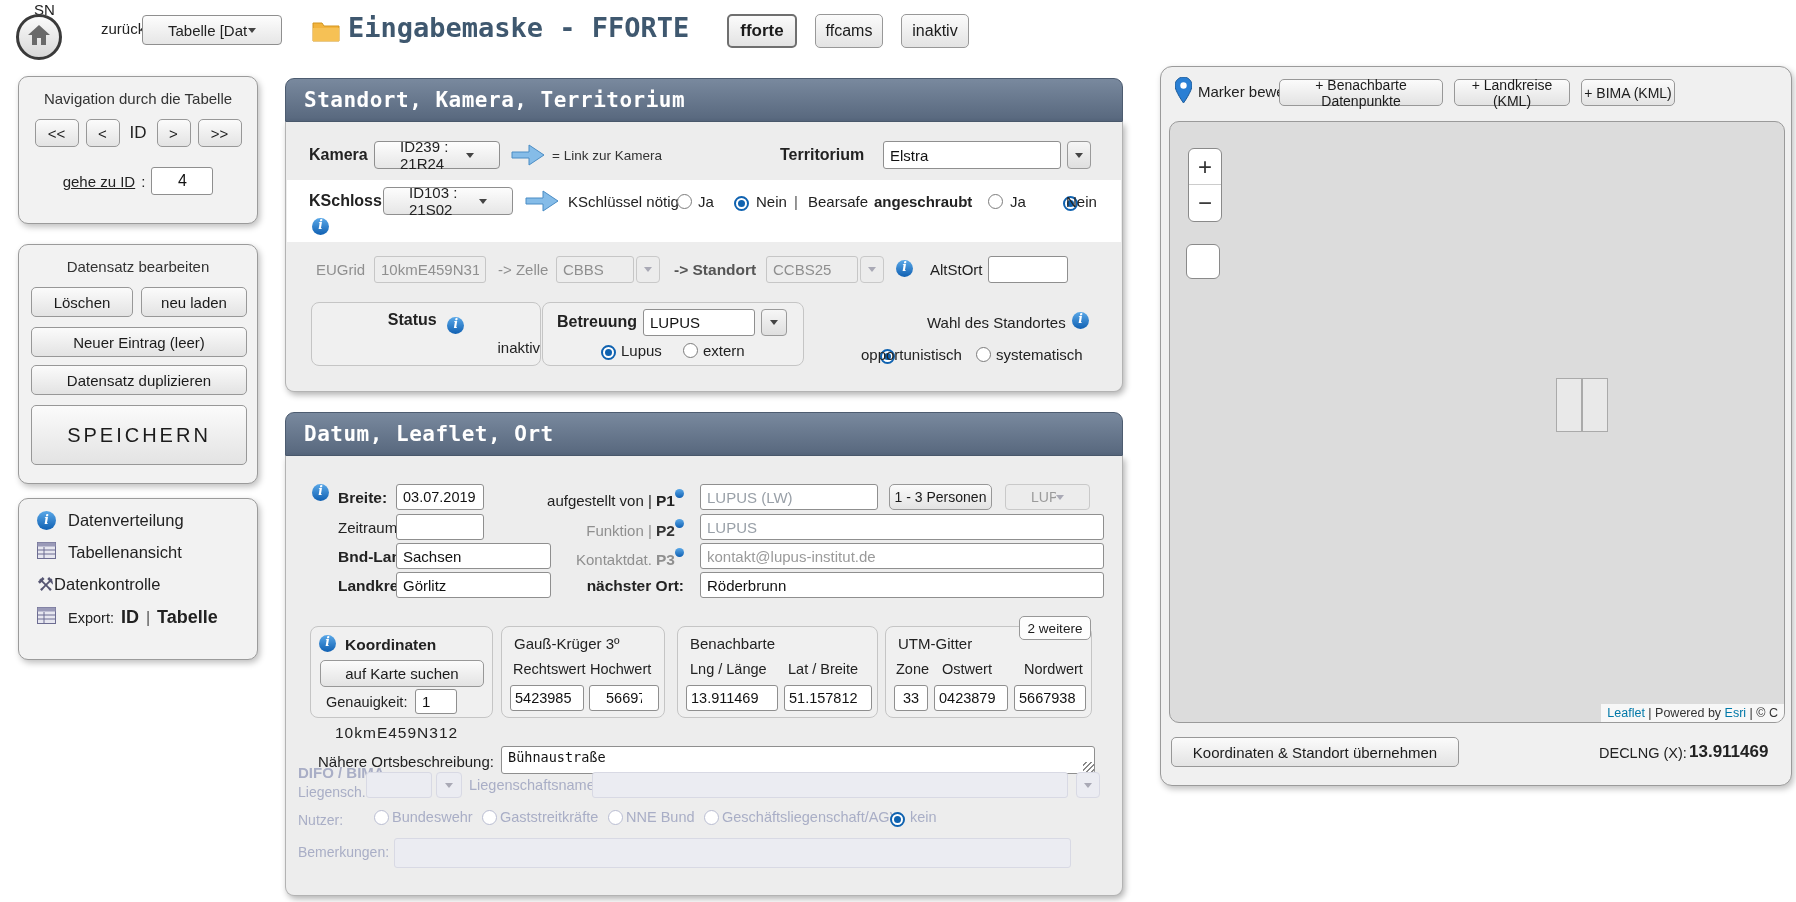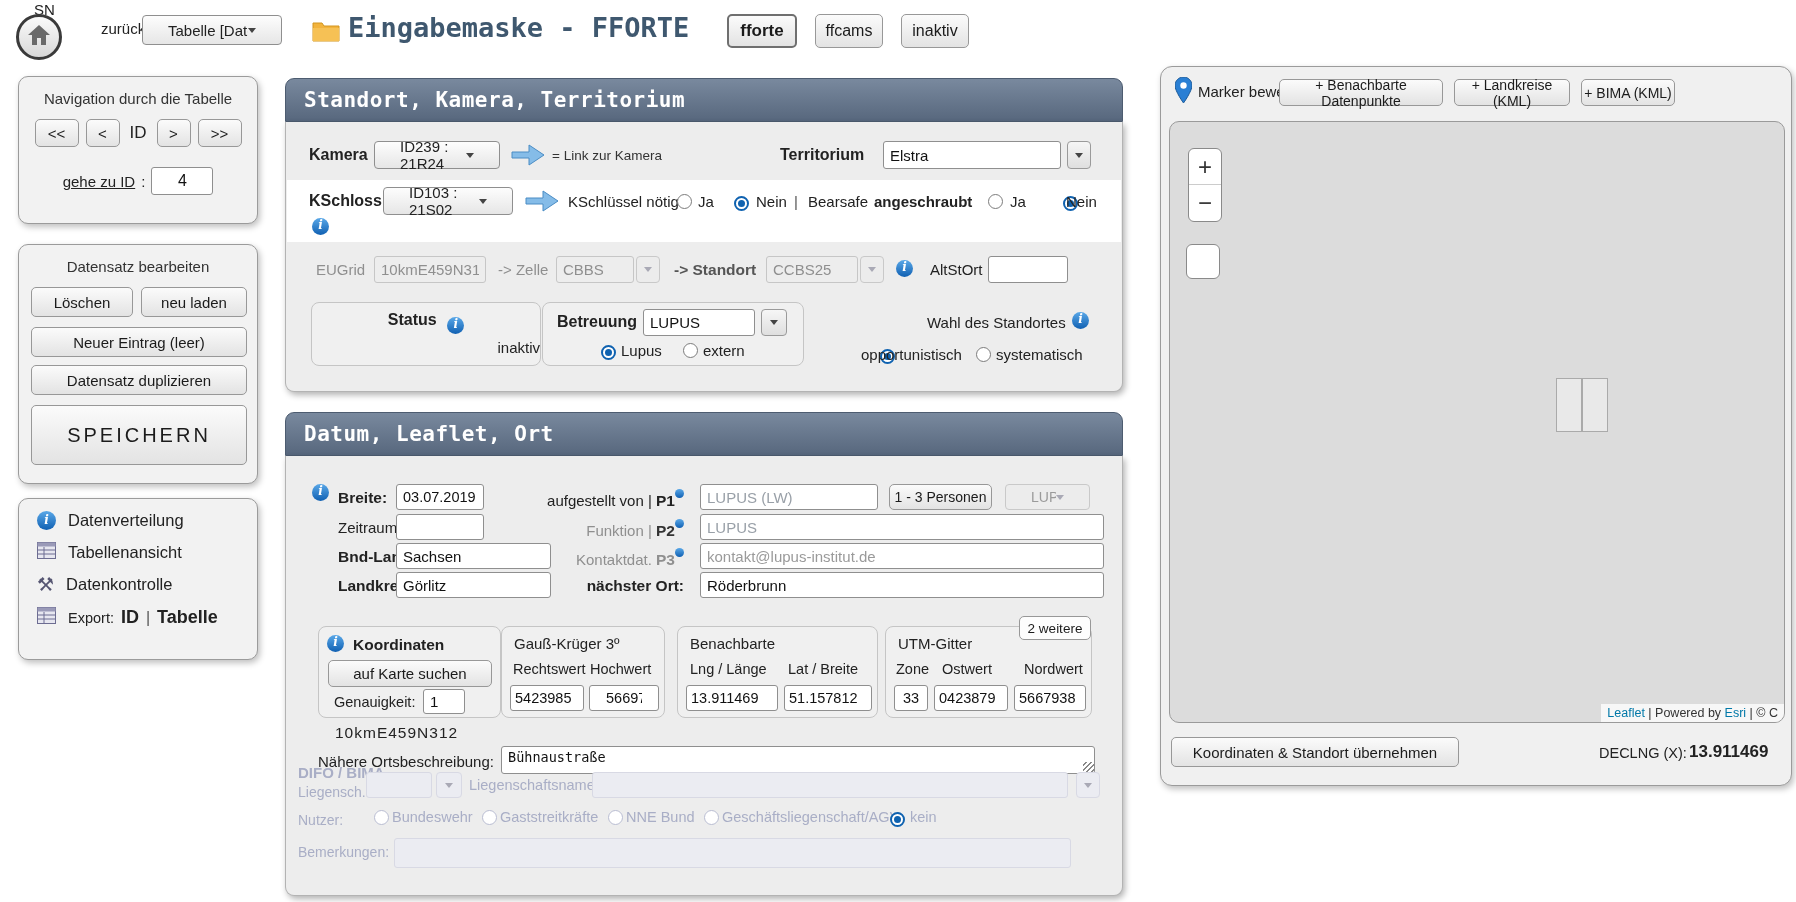--- a/index.html
+++ b/index.html
@@ -102,21 +102,21 @@
       <svg width="19" height="17" viewBox="0 0 19 17">
           <rect x="0.5" y="0.5" width="18" height="16" fill="#e7e7f0" stroke="#6d6d92"></rect>
           <rect x="0.5" y="0.5" width="18" height="4" fill="#9a9ab8"></rect>
           <line x1="0" y1="8" x2="19" y2="8" stroke="#6d6d92"></line>
           <line x1="0" y1="12" x2="19" y2="12" stroke="#6d6d92"></line>
           <line x1="7" y1="5" x2="7" y2="17" stroke="#6d6d92"></line>
         </svg>
     </span>
     <span style="font-size:16.5px">Tabellenansicht</span>
   </div>
-  <div class="abs" style="left:18px;top:74px;display:flex;align-items:center;gap:12px;cursor:pointer">
+  <div class="abs" style="left:18px;top:74px;display:flex;align-items:center;cursor:pointer">
     <span class="tools-icon"></span>
     <span style="font-size:16.5px">Datenkontrolle</span>
   </div>
   <div class="abs" style="left:18px;top:108px;display:flex;align-items:center;gap:12px">
     <span>
       <svg width="19" height="17" viewBox="0 0 19 17">
           <rect x="0.5" y="0.5" width="18" height="16" fill="#e7e7f0" stroke="#6d6d92"></rect>
           <rect x="0.5" y="0.5" width="18" height="4" fill="#9a9ab8"></rect>
           <line x1="0" y1="8" x2="19" y2="8" stroke="#6d6d92"></line>
           <line x1="0" y1="12" x2="19" y2="12" stroke="#6d6d92"></line>
@@ -253,21 +253,21 @@
       <span>Kontaktdat.</span>
       <span class="b" style="font-size:15.5px">P3</span><span class="dot" style="vertical-align:8px"></span>
     </span>
     <input class="abs field" style="left: 414px; top: 87px; width: 404px; height: 26px; color: rgb(154, 154, 154);" value="kontakt@lupus-institut.de">
     
     <span class="abs b lbl" style="left:52px;top:121px;font-size:15.5px">Landkreis:</span>
     <input class="abs field" style="left: 110px; top: 116px; width: 155px; height: 26px;" value="Görlitz">
     <span class="abs b" style="left:180px;top:121px;width:218px;text-align:right;font-size:15.5px">nächster Ort:</span>
     <input class="abs field" style="left: 414px; top: 116px; width: 404px; height: 26px;" value="Röderbrunn">
     
-    <div class="fbox" style="left:32px;top:170px;width:183px;height:92px">
+    <div class="fbox" style="left:24px;top:170px;width:183px;height:92px">
       <span class="abs info" style="left:8px;top:8px"></span>
       <span class="abs b" style="left:34px;top:9px;font-size:15.5px">Koordinaten</span>
       <button class="abs btn" style="left:9px;top:33px;width:164px;height:27px">auf Karte suchen</button>
       <span class="abs lbl" style="left:15px;top:67px;font-size:14.5px">Genauigkeit:</span>
       <input class="abs field" style="left: 104px; top: 62px; width: 42px; height: 25px;" value="1">
     </div>
     <span class="abs" style="left:49px;top:268px;font-size:15.5px;letter-spacing:1px">10kmE459N312</span>
     <div class="fbox" style="left:215px;top:170px;width:164px;height:92px">
       <span class="abs lbl" style="left:12px;top:8px">Gauß-Krüger 3º</span>
       <span class="abs" style="left:11px;top:34px;font-size:14.5px">Rechtswert</span>

